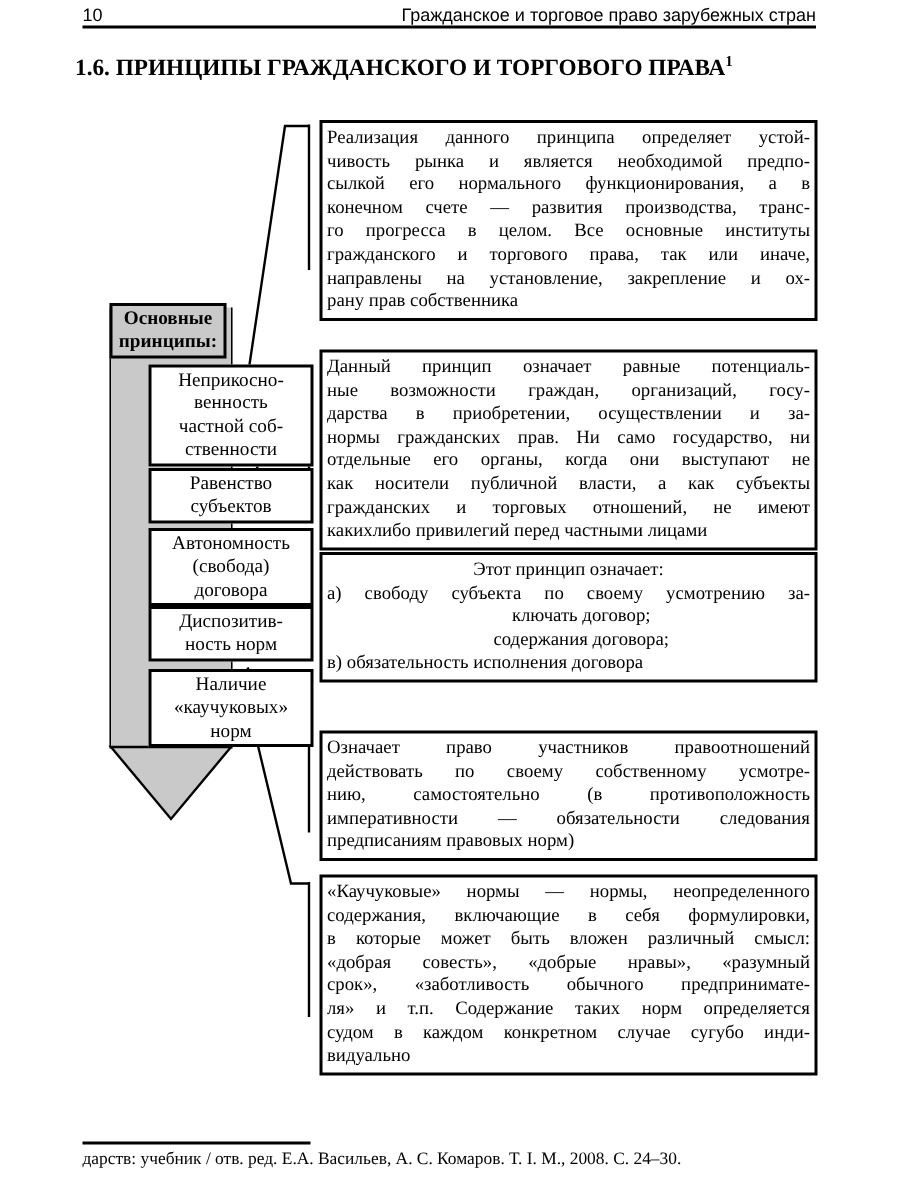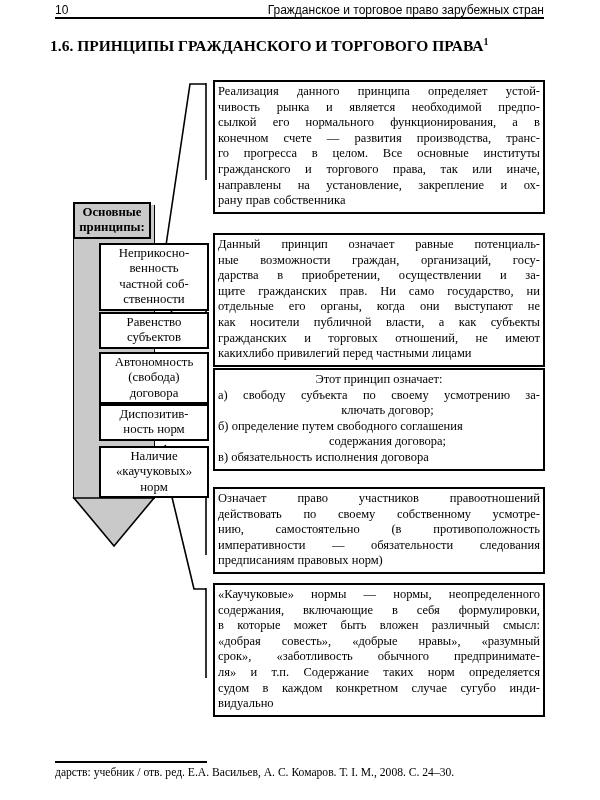--- a/index.html
+++ b/index.html
@@ -153,31 +153,30 @@
     <div class="ln-j">конечном счете — развития производства, транс-</div>
     <div class="ln-j">го прогресса в целом. Все основные институты</div>
     <div class="ln-j">гражданского и торгового права, так или иначе,</div>
     <div class="ln-j">направлены на установление, закрепление и ох-</div>
     <div class="ln-l">рану прав собственника</div>
   </div>
 <div class="abs rbox rb2">
     <div class="ln-j">Данный принцип означает равные потенциаль-</div>
     <div class="ln-j">ные возможности граждан, организаций, госу-</div>
     <div class="ln-j">дарства в приобретении, осуществлении и за-</div>
-    <div class="ln-j">щите гражданских прав. Ни само государство, ни</div>
+    <div class="ln-j">нормы гражданских прав. Ни само государство, ни</div>
     <div class="ln-j">отдельные его органы, когда они выступают не</div>
     <div class="ln-j">как носители публичной власти, а как субъекты</div>
     <div class="ln-j">гражданских и торговых отношений, не имеют</div>
     <div class="ln-l">какихлибо привилегий перед частными лицами</div>
   </div>
 <div class="abs rbox rb3">
     <div class="ln-c">Этот принцип означает:</div>
     <div class="ln-j">а) свободу субъекта по своему усмотрению за-</div>
     <div class="ln-i">ключать договор;</div>
-    <div class="ln-l">б) определение путем свободного соглашения</div>
     <div class="ln-i">содержания договора;</div>
     <div class="ln-l">в) обязательность исполнения договора</div>
   </div>
 <div class="abs rbox rb4">
     <div class="ln-j">Означает право участников правоотношений</div>
     <div class="ln-j">действовать по своему собственному усмотре-</div>
     <div class="ln-j">нию, самостоятельно (в противоположность</div>
     <div class="ln-j">императивности — обязательности следования</div>
     <div class="ln-l">предписаниям правовых норм)</div>
   </div>

